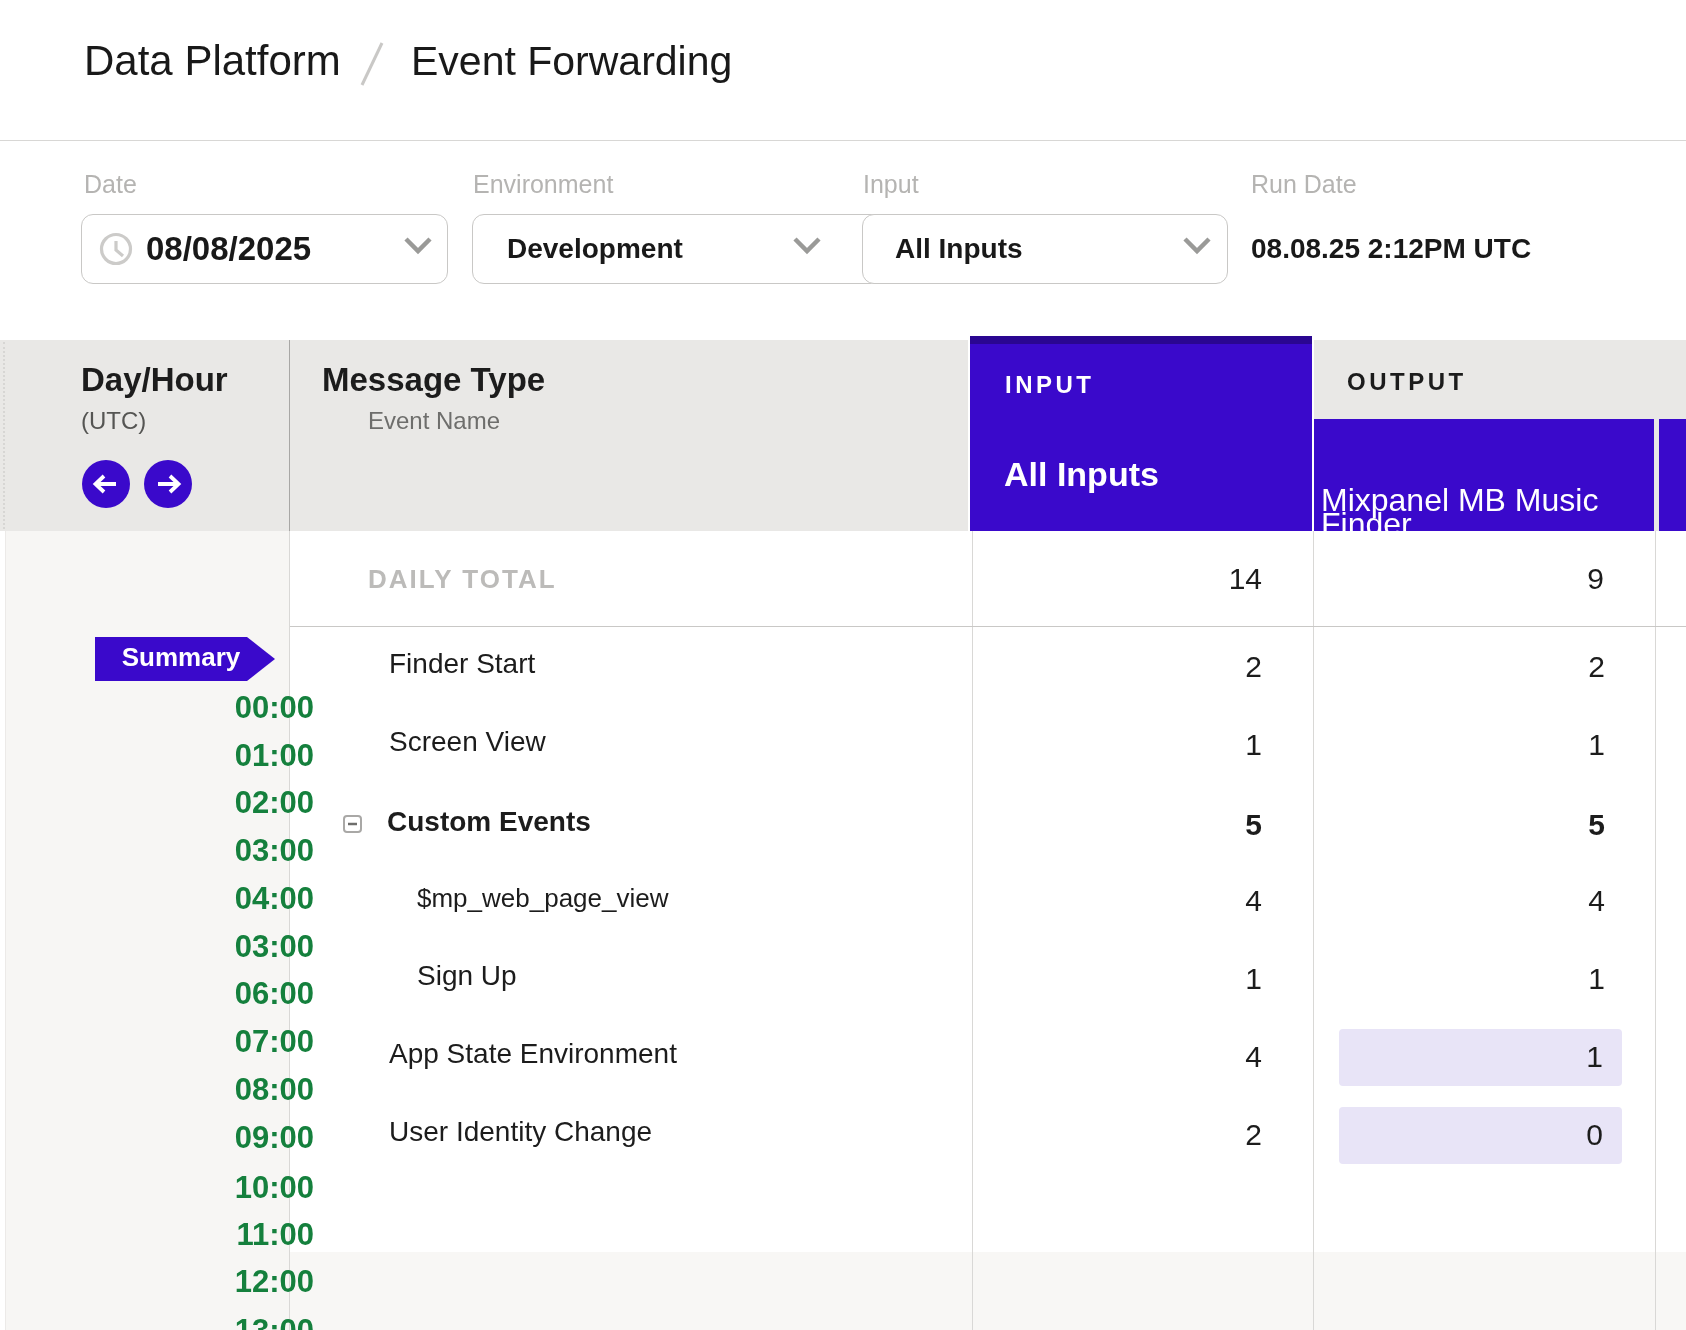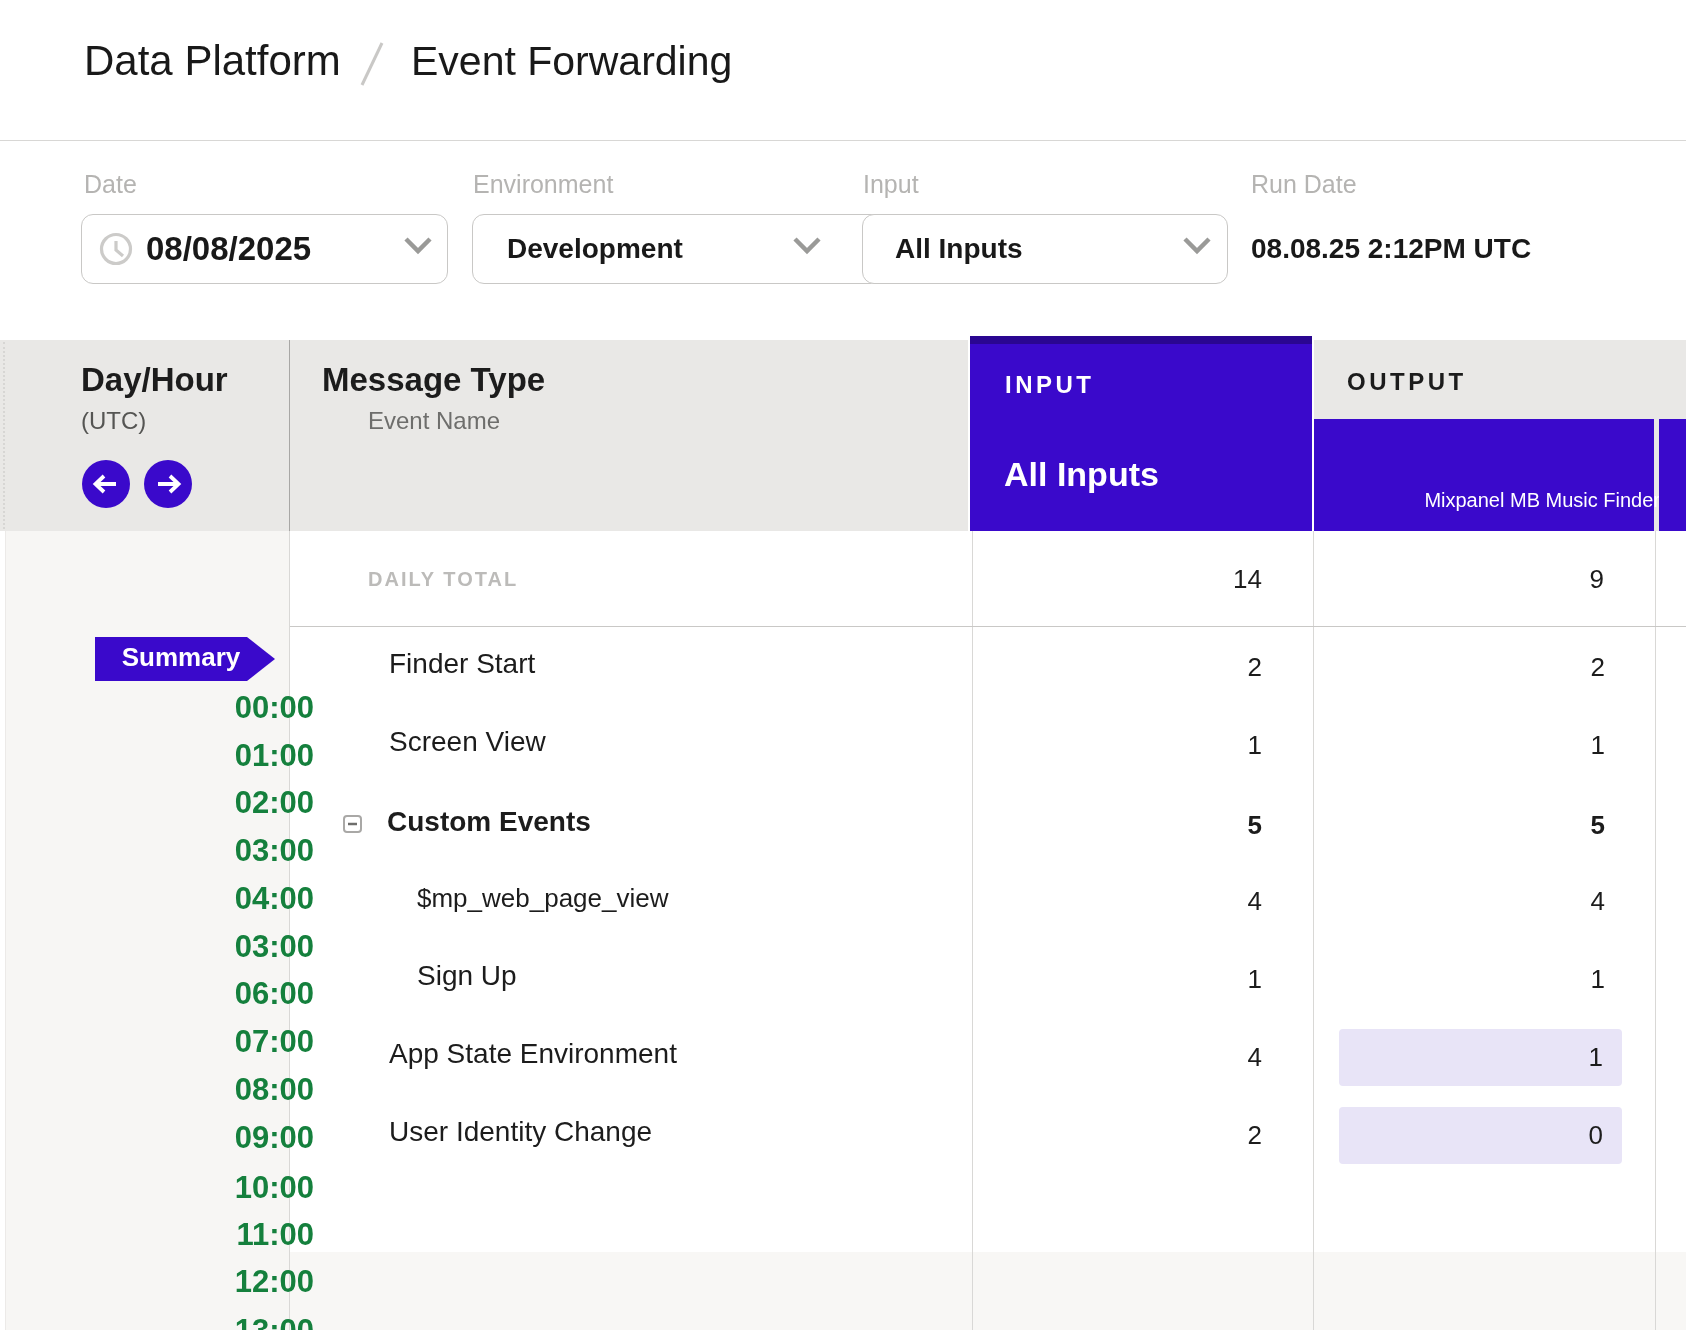--- a/index.html
+++ b/index.html
@@ -15,21 +15,21 @@
   .flabel { font-size:25px; color:#b5b4b2; }
   .fbox { position:absolute; top:214px; height:70px; border:1px solid #c9c8c6; border-radius:12px; background:#fff; }
   .fval { position:absolute; font-size:33px; font-weight:bold; color:#191919; top:50%; transform:translateY(-50%); white-space:nowrap; }
 
   
   .thead { position:absolute; left:0; top:340px; width:1686px; height:191px; background:#e9e8e6; }
   .purplebox { position:absolute; background:#3a09cb; }
   .colhead { font-weight:bold; font-size:24px; letter-spacing:3.5px; }
 
   .rowtext { position:absolute; font-size:28px; color:#1c1c1c; white-space:nowrap; transform:translateY(-50%); }
-  .num { position:absolute; font-size:26px; color:#1c1c1c; transform:translateY(-50%); }
+  .num { position:absolute; font-size:30px; color:#1c1c1c; transform:translateY(-50%); }
   .timelab { position:absolute; font-size:31px; font-weight:bold; color:#15803d; transform:translateY(-50%); right:1372px; }
 
   .vline { position:absolute; width:1px; background:#d9d8d6; }
   svg { display:block; }
 </style>
 </head>
 <body>
 <div class="page">
 
   <div class="abs crumb" style="left:84px; top:40px; line-height:42px;">Data Platform</div>
@@ -89,37 +89,37 @@
   <div class="abs colhead" style="left:1347px; top:368px; color:#1c1c1c;">OUTPUT</div>
 
   <div class="purplebox" style="left:970px; top:336px; width:342px; height:195px;"></div>
   <div class="abs" style="left:970px; top:336px; width:342px; height:8px; background:#2a0691;"></div>
   <div class="abs" style="left:968px; top:340px; width:2px; height:191px; background:#ffffff;"></div>
   <div class="abs" style="left:1312px; top:336px; width:2px; height:195px; background:#ffffff;"></div>
   <div class="abs colhead" style="left:1005px; top:371px; color:#ffffff;">INPUT</div>
   <div class="abs" style="left:1004px; top:457px; font-size:34px; line-height:34px; font-weight:bold; color:#ffffff;">All Inputs</div>
 
   <div class="purplebox" style="left:1314px; top:419px; width:340px; height:112px;"></div>
-  <div class="abs" style="left:1321px; top:488px; width:339px; text-align:right; font-size:20px; line-height:24px; color:#ffffff;">Mixpanel MB Music Finder</div>
+  <div class="abs" style="left:1321px; top:488px; width:339px; text-align:left; font-size:32px; line-height:24px; color:#ffffff;">Mixpanel MB Music Finder</div>
 
   <div class="purplebox" style="left:1659px; top:419px; width:27px; height:112px;"></div>
 
   <div class="abs" style="left:6px; top:531px; width:284px; height:799px; background:#f7f6f4;"></div>
 
   <div class="abs" style="left:290px; top:1252px; width:1396px; height:78px; background:#f8f7f5;"></div>
 
   <div class="vline" style="left:289px; top:340px; height:191px; background:#a8a7a5;"></div>
   <div class="vline" style="left:289px; top:531px; height:799px;"></div>
   <div class="vline" style="left:972px; top:531px; height:799px;"></div>
   <div class="vline" style="left:1313px; top:531px; height:799px;"></div>
   <div class="vline" style="left:1655px; top:531px; height:799px;"></div>
   <div class="vline" style="left:5px; top:531px; height:799px; background:#eceae8;"></div>
   <div class="abs" style="left:3px; top:342px; width:0; height:187px; border-left:2px dotted #d7d6d4;"></div>
 
-  <div class="abs" style="left:368px; top:567px; font-size:20px; line-height:24px; font-weight:bold; letter-spacing:2px; color:#bcbbb9;">DAILY TOTAL</div>
+  <div class="abs" style="left:368px; top:567px; font-size:26px; line-height:24px; font-weight:bold; letter-spacing:2px; color:#bcbbb9;">DAILY TOTAL</div>
   <div class="num" style="top:579px; right:424px;">14</div>
   <div class="num" style="top:579px; right:82px;">9</div>
   <div class="abs" style="left:290px; top:626px; width:1396px; height:1px; background:#c9c8c6;"></div>
 
   <svg class="abs" style="left:95px; top:637px;" width="180" height="44" viewBox="0 0 180 44">
     <path d="M0 0 L152 0 L180 22 L152 44 L0 44 Z" fill="#3a09cb"></path>
     <text x="86" y="29" text-anchor="middle" font-family="Liberation Sans, sans-serif" font-size="26" font-weight="bold" fill="#ffffff">Summary</text>
   </svg>
 
   <div class="timelab" style="top:708px;">00:00</div>

